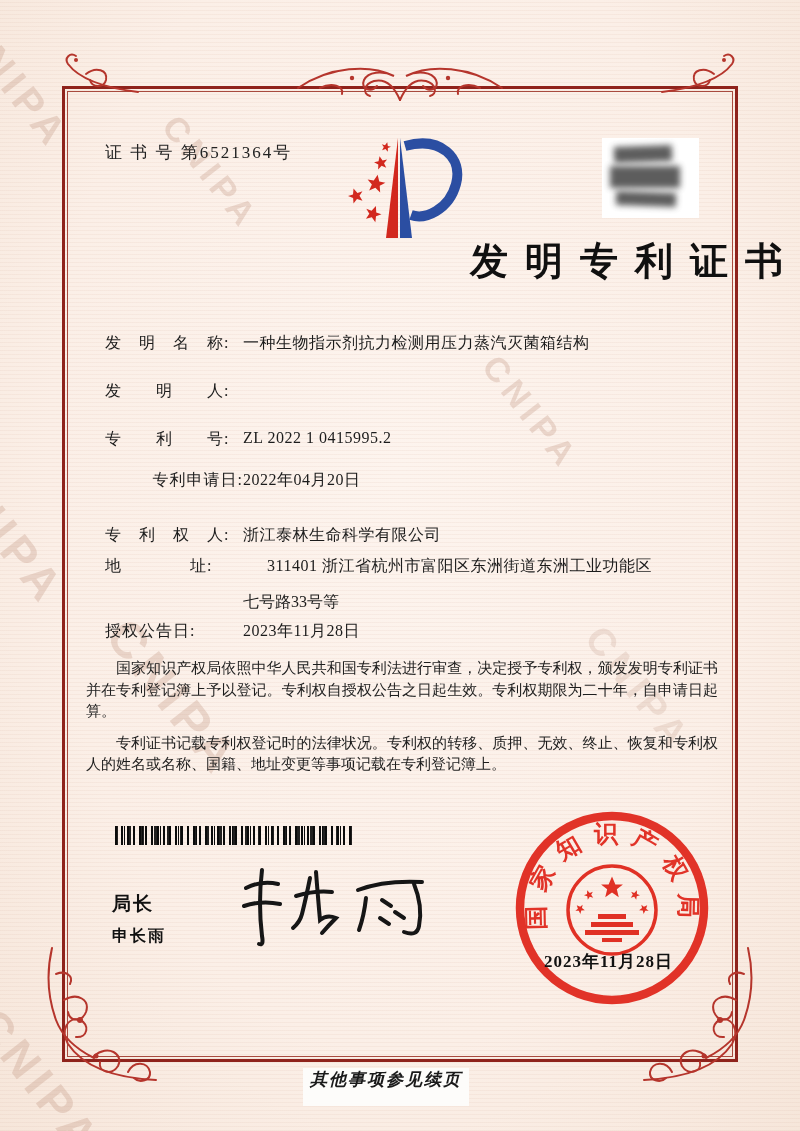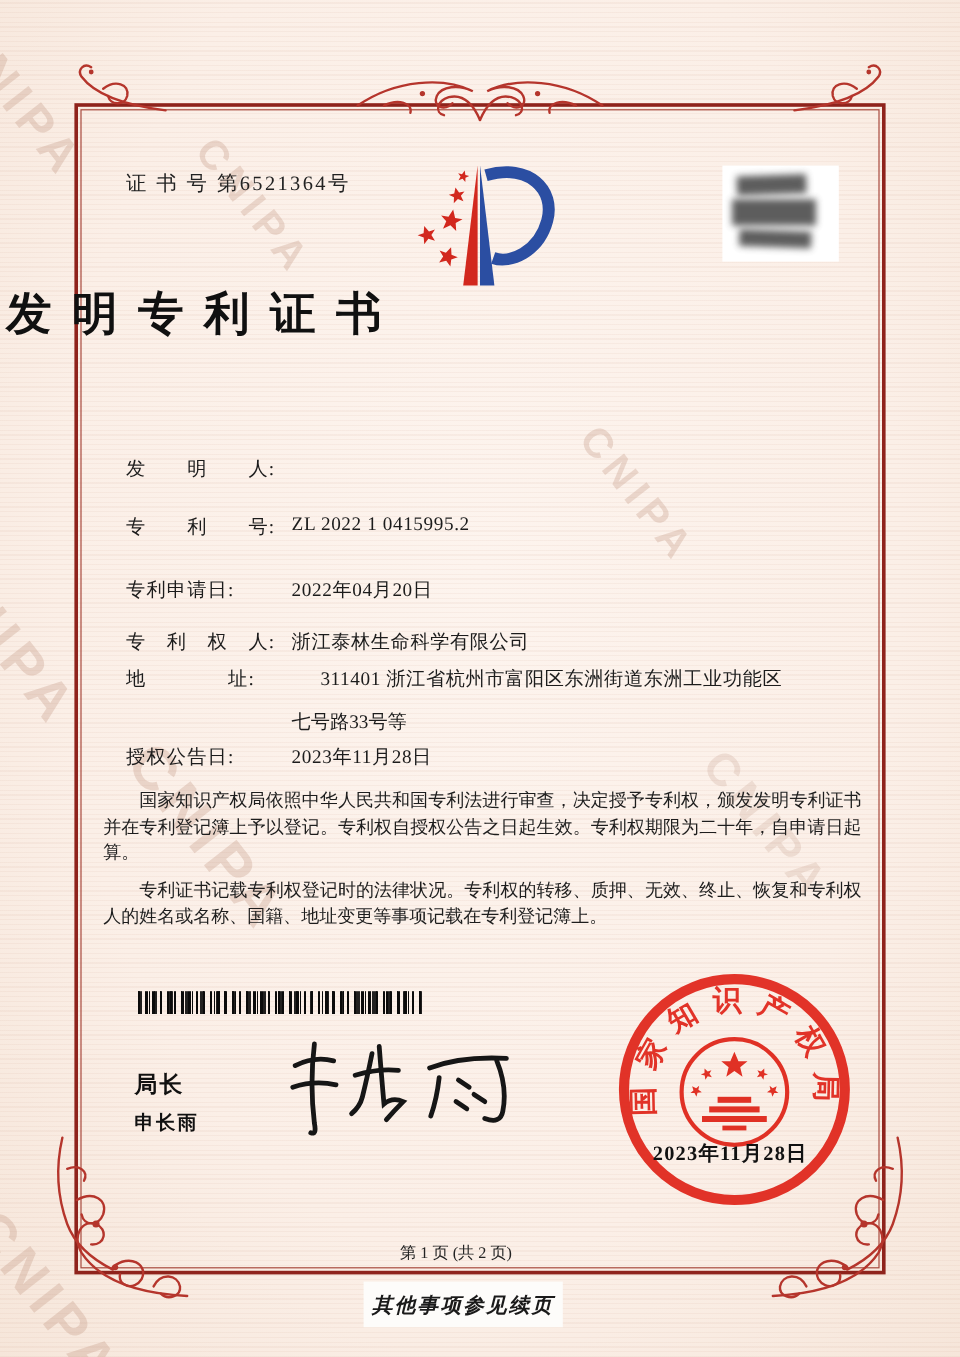--- a/index.html
+++ b/index.html
@@ -32,29 +32,29 @@
   }
   .logo { position:absolute; left:335px; top:136px; width:130px; height:106px; }
   .stamp-blur {
     position:absolute; left:602px; top:138px; width:97px; height:80px; background:#fff;
   }
   .stamp-blur .blob { position:absolute; background:#3a3a3a; filter:blur(3px); opacity:.82; }
   .b1 { left:12px; top:8px;  width:58px; height:16px; transform:rotate(-2deg); }
   .b2 { left:8px;  top:28px; width:70px; height:22px; }
   .b3 { left:14px; top:54px; width:60px; height:14px; transform:rotate(2deg); }
   .title {
-    position:absolute; left:0; top:236px; width:100%; text-align:left;
+    position:absolute; left:0; top:236px; width:100%; text-align:right;
     font-size:38px; font-weight:bold; letter-spacing:17px; padding-left:5px; color:#101010;
   }
   
   .field-row { position:absolute; left:105px; display:flex; font-size:16px; color:#1c1c1c; }
   .field-label { white-space:pre; letter-spacing:1px; min-width:138px; }
   .field-value { letter-spacing:0.5px; }
   .row-0 { top:333px; } .row-1 { top:381px;gap:39px; } .row-2 { top:429px; }
-  .row-3 { top:482px; } .row-4 { top:525px; } .row-5 { top:556px;gap:24px; }
+  .row-3 { top:470px;text-align:right; } .row-4 { top:525px; } .row-5 { top:556px;gap:24px; }
   .row-6 { top:621px; } .row-7 { top:621px; left:405px; }
   .row-7 .field-label { min-width:111px; }
   .addr2 { position:absolute; left:243px; top:592px; font-size:16px; color:#1c1c1c; }
   
   .body-text {
     position:absolute; left:86px; top:658px; width:632px;
     font-size:15px; line-height:21.5px; color:#1d1d1d; text-align:justify;
   }
   .body-text p { text-indent:2em; margin-bottom:10px; }
   
@@ -75,21 +75,21 @@
     position:absolute; left:544px; top:950px; width:160px;
     font-size:17px; font-weight:bold; color:#111; letter-spacing:1px;
   }
   
   .page-num {
     position:absolute; left:0; top:1035px; width:760px; text-align:center;
     font-size:13.5px; color:#222;
   }
   .cont-box {
     position:absolute; left:303px; top:1068px; width:166px; height:38px;
-    background:#fdfcfa; display:flex; align-items:center; justify-content:center;
+    background:#fdfcfa; display:flex; align-items:flex-start; justify-content:center;
   }
   .cont-text { font-size:17px; font-style:italic; letter-spacing:2px; color:#1a1a1a; font-weight:bold; }
   svg .stroke { stroke:#b5352c; stroke-width:2; fill:none; stroke-linecap:round; }
   .hidden-defs { position:absolute; width:0; height:0; }
 </style>
 </head>
 <body>
 
 <div class="page">
 
@@ -168,20 +168,24 @@
   </svg>
 
   <div class="stamp-blur">
     <div class="blob b1"></div>
     <div class="blob b2"></div>
     <div class="blob b3"></div>
   </div>
 
   <div class="title">发明专利证书</div>
 
+  <div class="field-row row-0">
+    <span class="field-label">发　明　名　称:</span>
+    <span class="field-value">一种生物指示剂抗力检测用压力蒸汽灭菌箱结构</span>
+  </div>
   <div class="field-row row-1">
     <span class="field-label">发　　明　　人:</span>
   </div>
   <div class="field-row row-2">
     <span class="field-label">专　　利　　号:</span>
     <span class="field-value">ZL 2022 1 0415995.2</span>
   </div>
   <div class="field-row row-3">
     <span class="field-label">专利申请日:</span>
     <span class="field-value">2022年04月20日</span>
@@ -244,18 +248,17 @@
       <g fill="#df2317">
         <rect x="86" y="106" width="28" height="5"></rect>
         <rect x="79" y="114" width="42" height="5"></rect>
         <rect x="73" y="122" width="54" height="5"></rect>
         <rect x="90" y="130" width="20" height="4"></rect>
       </g>
     </g>
   </svg>
   <div class="seal-date">2023年11月28日</div>
 
-  <div class="page-num">第 1 页 (共 2 页)</div>
   <div class="cont-box">
     <span class="cont-text">其他事项参见续页</span>
   </div>
 
 </div>
 
 </body></html>

